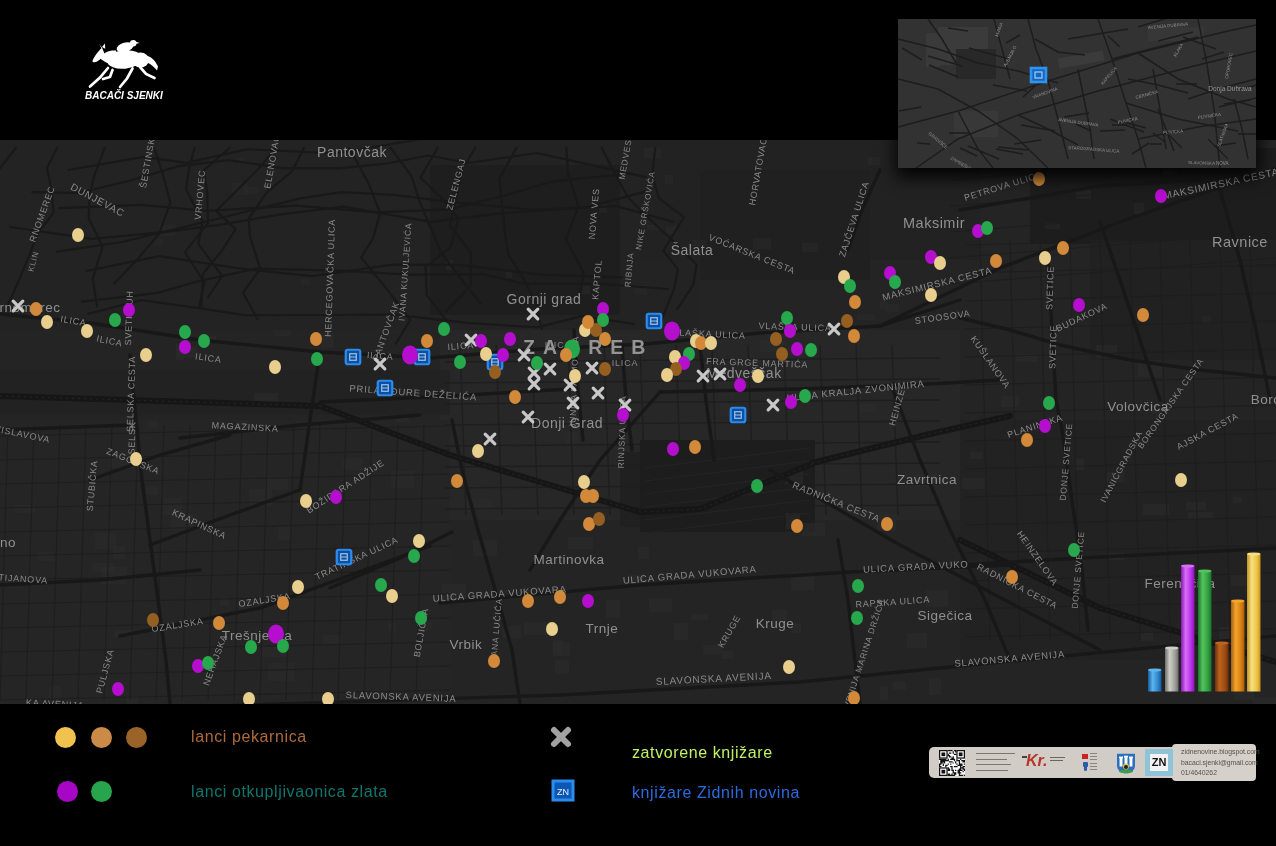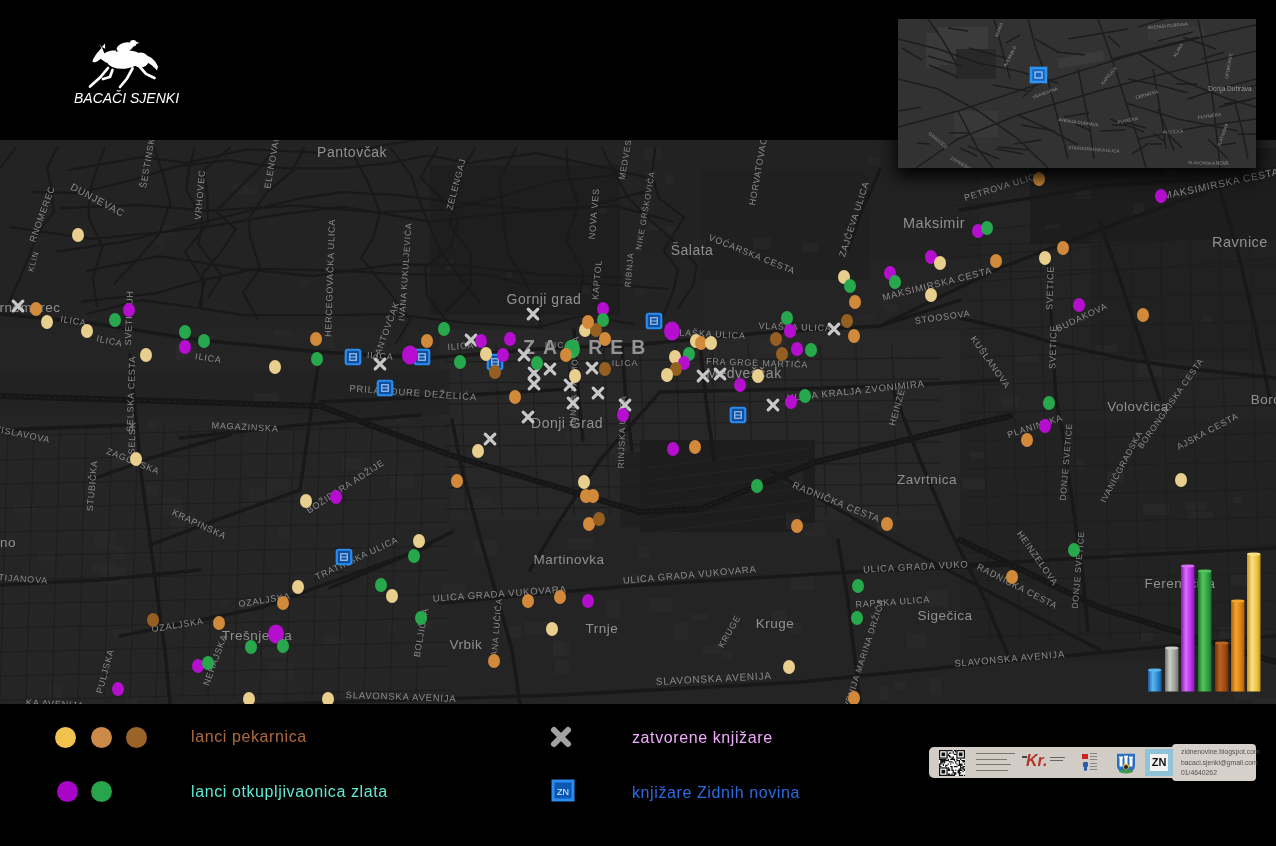--- a/index.html
+++ b/index.html
@@ -776,35 +776,35 @@
   <path d="M41.5 10 L46.4 16.4 L43.6 18 L39.4 12.8 Z"></path>
 </g>
 <g stroke="#ffffff" stroke-width="2.7" fill="none" stroke-linecap="round">
   <polyline points="21,28 13,37.5 3,46.5"></polyline>
   <polyline points="25.5,30 23,37 16,39"></polyline>
   <polyline points="45.5,28.5 40,38.5 33,47"></polyline>
   <polyline points="53,27 59,34 67.5,38"></polyline>
 </g>
 </svg>
 
-<div style="position:absolute;left:74px;top:90px;color:#fff;font-weight:normal;font-style:italic;font-size:14px;letter-spacing:0px;white-space:nowrap">BACAČI SJENKI</div>
+<div style="position:absolute;left:85px;top:90px;color:#fff;font-weight:bold;font-style:italic;font-size:10px;letter-spacing:0px;white-space:nowrap">BACAČI SJENKI</div>
 <div style="position:absolute;left:54.5px;top:726.5px;width:21.0px;height:21.0px;border-radius:50%;background:#f2c24e"></div>
 <div style="position:absolute;left:90.5px;top:726.5px;width:21.0px;height:21.0px;border-radius:50%;background:#cc8a48"></div>
 <div style="position:absolute;left:125.5px;top:726.5px;width:21.0px;height:21.0px;border-radius:50%;background:#9a6428"></div>
 <div class="lgtxt" style="left:191px;top:728px;color:#ad6a3c">lanci pekarnica</div>
 <svg width="26" height="26" viewBox="0 0 26 26" style="position:absolute;left:548px;top:724px">
 <g stroke="#a2a2a2" stroke-width="6" stroke-linecap="round">
         <line x1="6" y1="6" x2="20" y2="20"></line>
         <line x1="6" y1="20" x2="20" y2="6"></line>
       </g>
     </svg>
-<div class="lgtxt" style="left:632px;top:729px;color:#f0abfc">zatvorene knjižare</div>
+<div class="lgtxt" style="left:632px;top:744px;color:#bef264">zatvorene knjižare</div>
 <div style="position:absolute;left:56.5px;top:780.5px;width:21.0px;height:21.0px;border-radius:50%;background:#a806c6"></div>
 <div style="position:absolute;left:90.5px;top:780.5px;width:21.0px;height:21.0px;border-radius:50%;background:#27a44c"></div>
-<div class="lgtxt" style="left:191px;top:783px;color:#5eead4">lanci otkupljivaonica zlata</div>
+<div class="lgtxt" style="left:191px;top:783px;color:#0f766e">lanci otkupljivaonica zlata</div>
 <svg width="24" height="23" viewBox="0 0 24 23" style="position:absolute;left:551px;top:779px">
 <rect x="2" y="2" width="20" height="19" fill="#0c57b4" stroke="#2a8ced" stroke-width="3"></rect>
 <text x="12" y="15.5" font-size="9" fill="#e8f1fb" text-anchor="middle" font-family="Liberation Sans,sans-serif">ZN</text>
     </svg>
 <div class="lgtxt" style="left:632px;top:784px;color:#2b6be0">knjižare Zidnih novina</div>
 <div style="position:absolute;left:929px;top:747px;width:325px;height:31px;background:#d2ccc6;border-radius:5px"></div>
 <div style="position:absolute;left:1172px;top:744px;width:84px;height:37px;background:#d6d0ca;border-radius:4px"></div>
 <svg width="26" height="26" viewBox="0 0 21 21" style="position:absolute;left:939px;top:750px">
       <rect width="21" height="21" fill="#fff"></rect>
       <path d="M7 0h1v1h-1z M8 0h1v1h-1z M9 0h1v1h-1z M10 0h1v1h-1z M12 0h1v1h-1z M13 0h1v1h-1z M11 1h1v1h-1z M13 1h1v1h-1z M8 2h1v1h-1z M9 2h1v1h-1z M11 2h1v1h-1z M7 3h1v1h-1z M12 3h1v1h-1z M13 3h1v1h-1z M7 4h1v1h-1z M8 4h1v1h-1z M8 5h1v1h-1z M9 5h1v1h-1z M11 5h1v1h-1z M10 6h1v1h-1z M11 6h1v1h-1z M0 7h1v1h-1z M1 7h1v1h-1z M2 7h1v1h-1z M3 7h1v1h-1z M4 7h1v1h-1z M5 7h1v1h-1z M7 7h1v1h-1z M9 7h1v1h-1z M10 7h1v1h-1z M11 7h1v1h-1z M12 7h1v1h-1z M14 7h1v1h-1z M17 7h1v1h-1z M1 8h1v1h-1z M2 8h1v1h-1z M3 8h1v1h-1z M4 8h1v1h-1z M5 8h1v1h-1z M6 8h1v1h-1z M7 8h1v1h-1z M12 8h1v1h-1z M14 8h1v1h-1z M15 8h1v1h-1z M16 8h1v1h-1z M18 8h1v1h-1z M19 8h1v1h-1z M20 8h1v1h-1z M1 9h1v1h-1z M2 9h1v1h-1z M3 9h1v1h-1z M4 9h1v1h-1z M8 9h1v1h-1z M9 9h1v1h-1z M10 9h1v1h-1z M13 9h1v1h-1z M16 9h1v1h-1z M19 9h1v1h-1z M20 9h1v1h-1z M1 10h1v1h-1z M2 10h1v1h-1z M4 10h1v1h-1z M11 10h1v1h-1z M13 10h1v1h-1z M16 10h1v1h-1z M0 11h1v1h-1z M1 11h1v1h-1z M3 11h1v1h-1z M7 11h1v1h-1z M9 11h1v1h-1z M14 11h1v1h-1z M16 11h1v1h-1z M17 11h1v1h-1z M18 11h1v1h-1z M20 11h1v1h-1z M0 12h1v1h-1z M3 12h1v1h-1z M5 12h1v1h-1z M6 12h1v1h-1z M15 12h1v1h-1z M16 12h1v1h-1z M17 12h1v1h-1z M18 12h1v1h-1z M0 13h1v1h-1z M1 13h1v1h-1z M5 13h1v1h-1z M9 13h1v1h-1z M10 13h1v1h-1z M12 13h1v1h-1z M13 13h1v1h-1z M14 13h1v1h-1z M17 13h1v1h-1z M19 13h1v1h-1z M20 13h1v1h-1z M7 14h1v1h-1z M10 14h1v1h-1z M17 14h1v1h-1z M18 14h1v1h-1z M19 14h1v1h-1z M7 15h1v1h-1z M8 15h1v1h-1z M10 15h1v1h-1z M16 15h1v1h-1z M17 15h1v1h-1z M19 15h1v1h-1z M20 15h1v1h-1z M7 16h1v1h-1z M8 16h1v1h-1z M10 16h1v1h-1z M11 16h1v1h-1z M13 16h1v1h-1z M15 16h1v1h-1z M16 16h1v1h-1z M17 16h1v1h-1z M18 16h1v1h-1z M20 16h1v1h-1z M11 17h1v1h-1z M15 17h1v1h-1z M16 17h1v1h-1z M19 17h1v1h-1z M11 18h1v1h-1z M12 18h1v1h-1z M13 18h1v1h-1z M15 18h1v1h-1z M16 18h1v1h-1z M17 18h1v1h-1z M7 19h1v1h-1z M8 19h1v1h-1z M10 19h1v1h-1z M12 19h1v1h-1z M13 19h1v1h-1z M16 19h1v1h-1z M7 20h1v1h-1z M8 20h1v1h-1z M9 20h1v1h-1z M10 20h1v1h-1z M11 20h1v1h-1z M12 20h1v1h-1z M16 20h1v1h-1z M17 20h1v1h-1z M18 20h1v1h-1z M19 20h1v1h-1z M20 20h1v1h-1z" fill="#111"></path>

